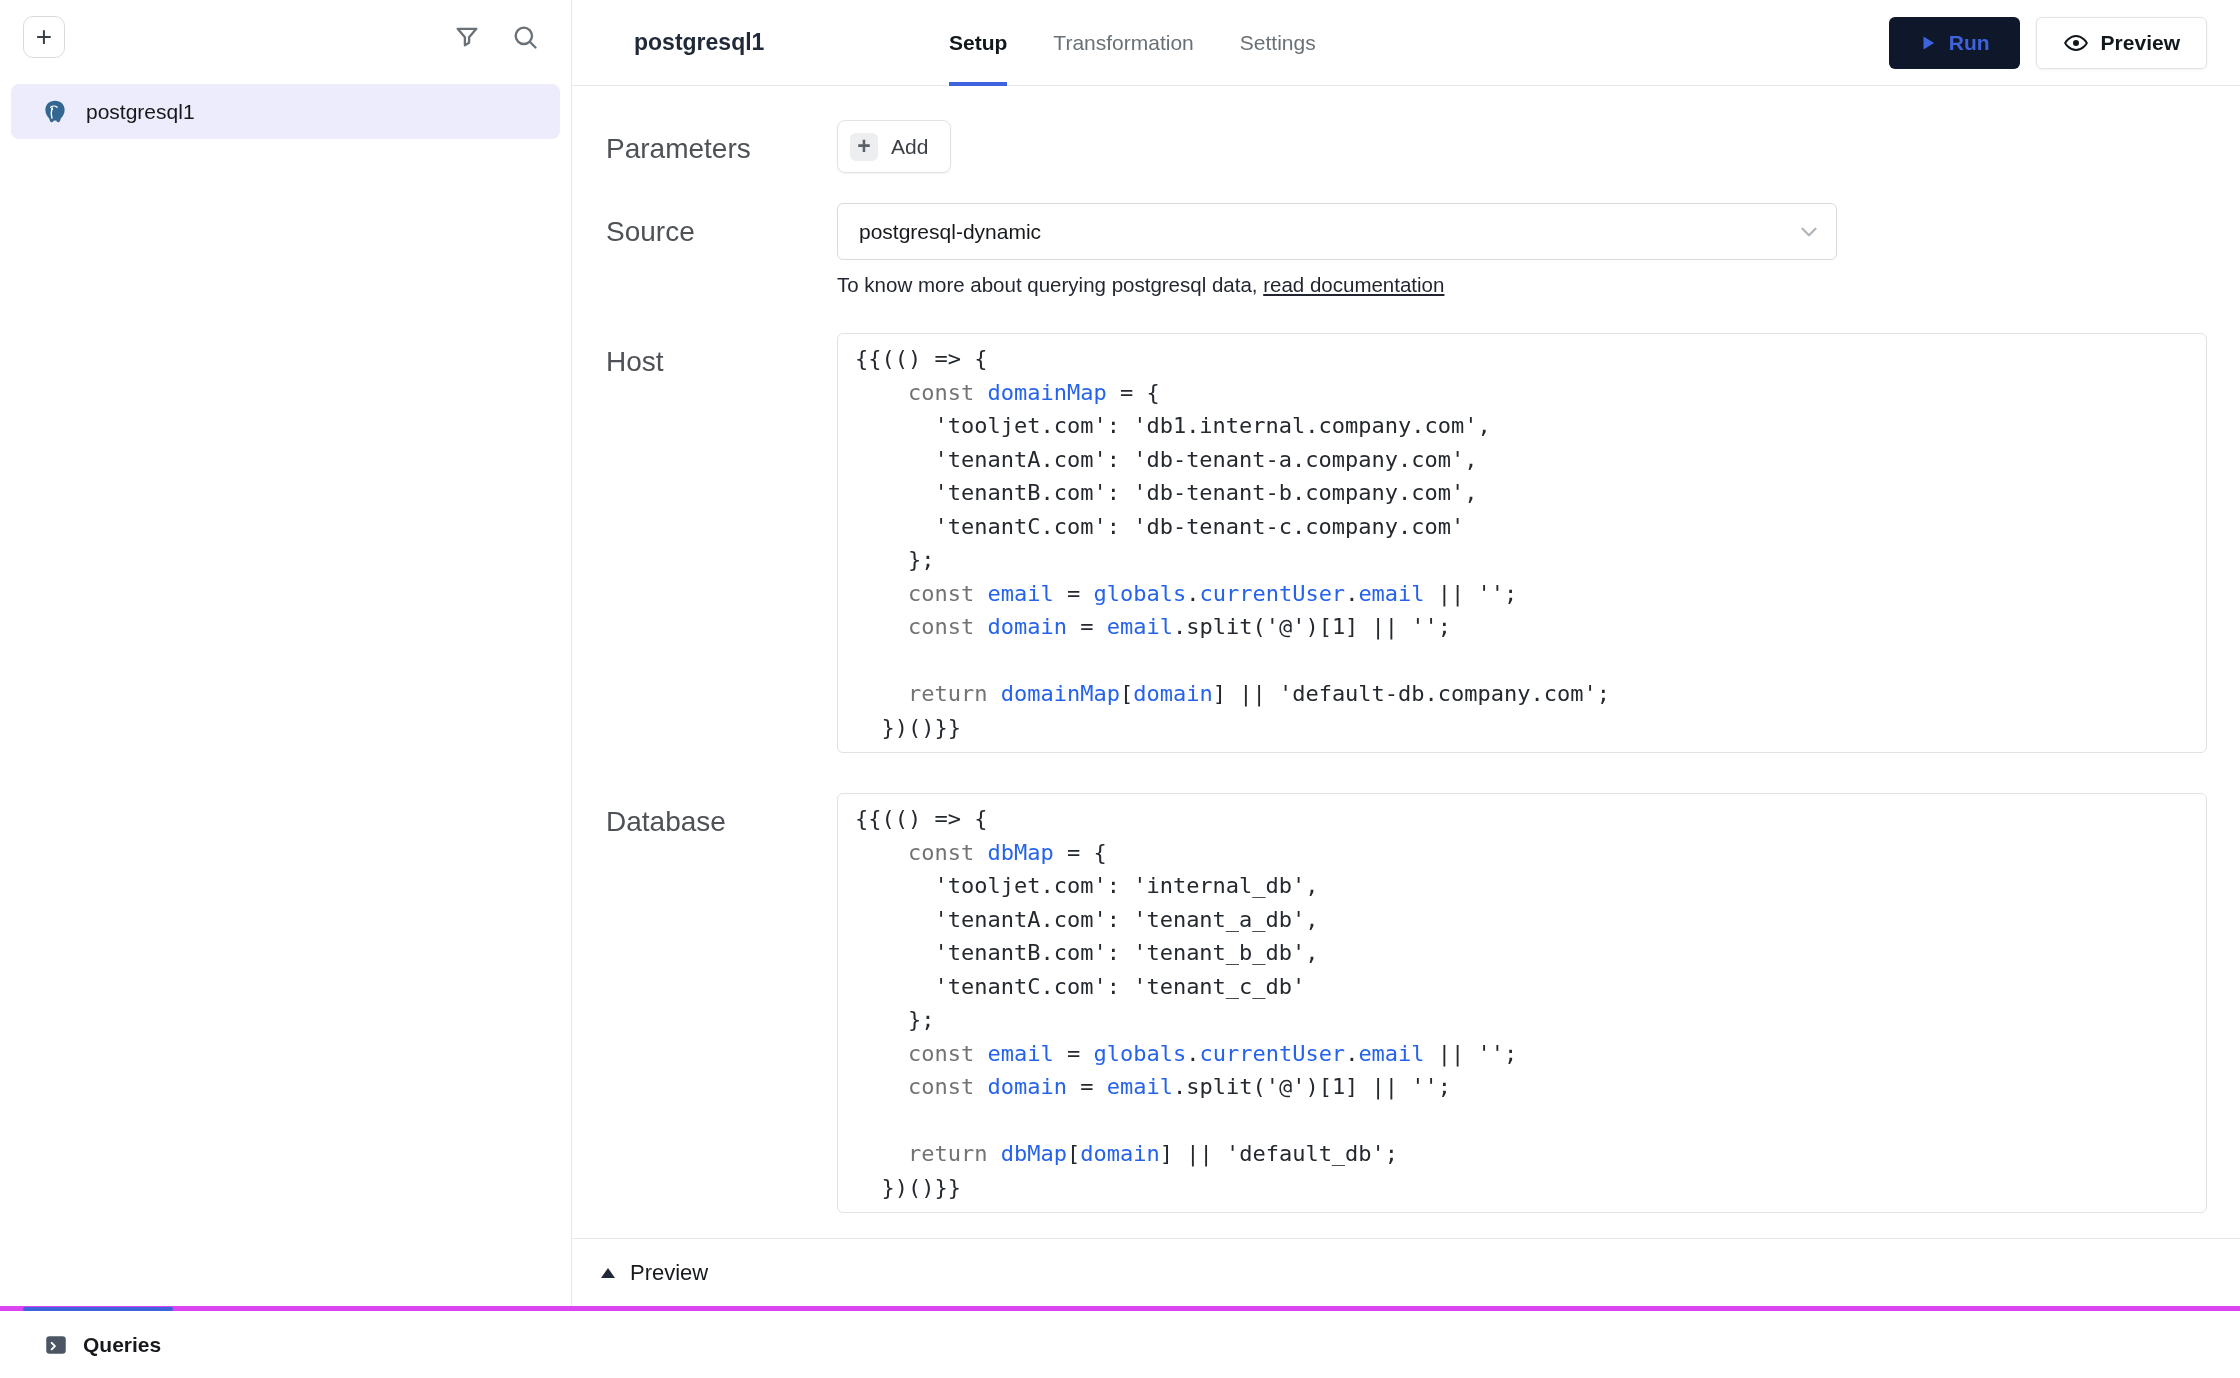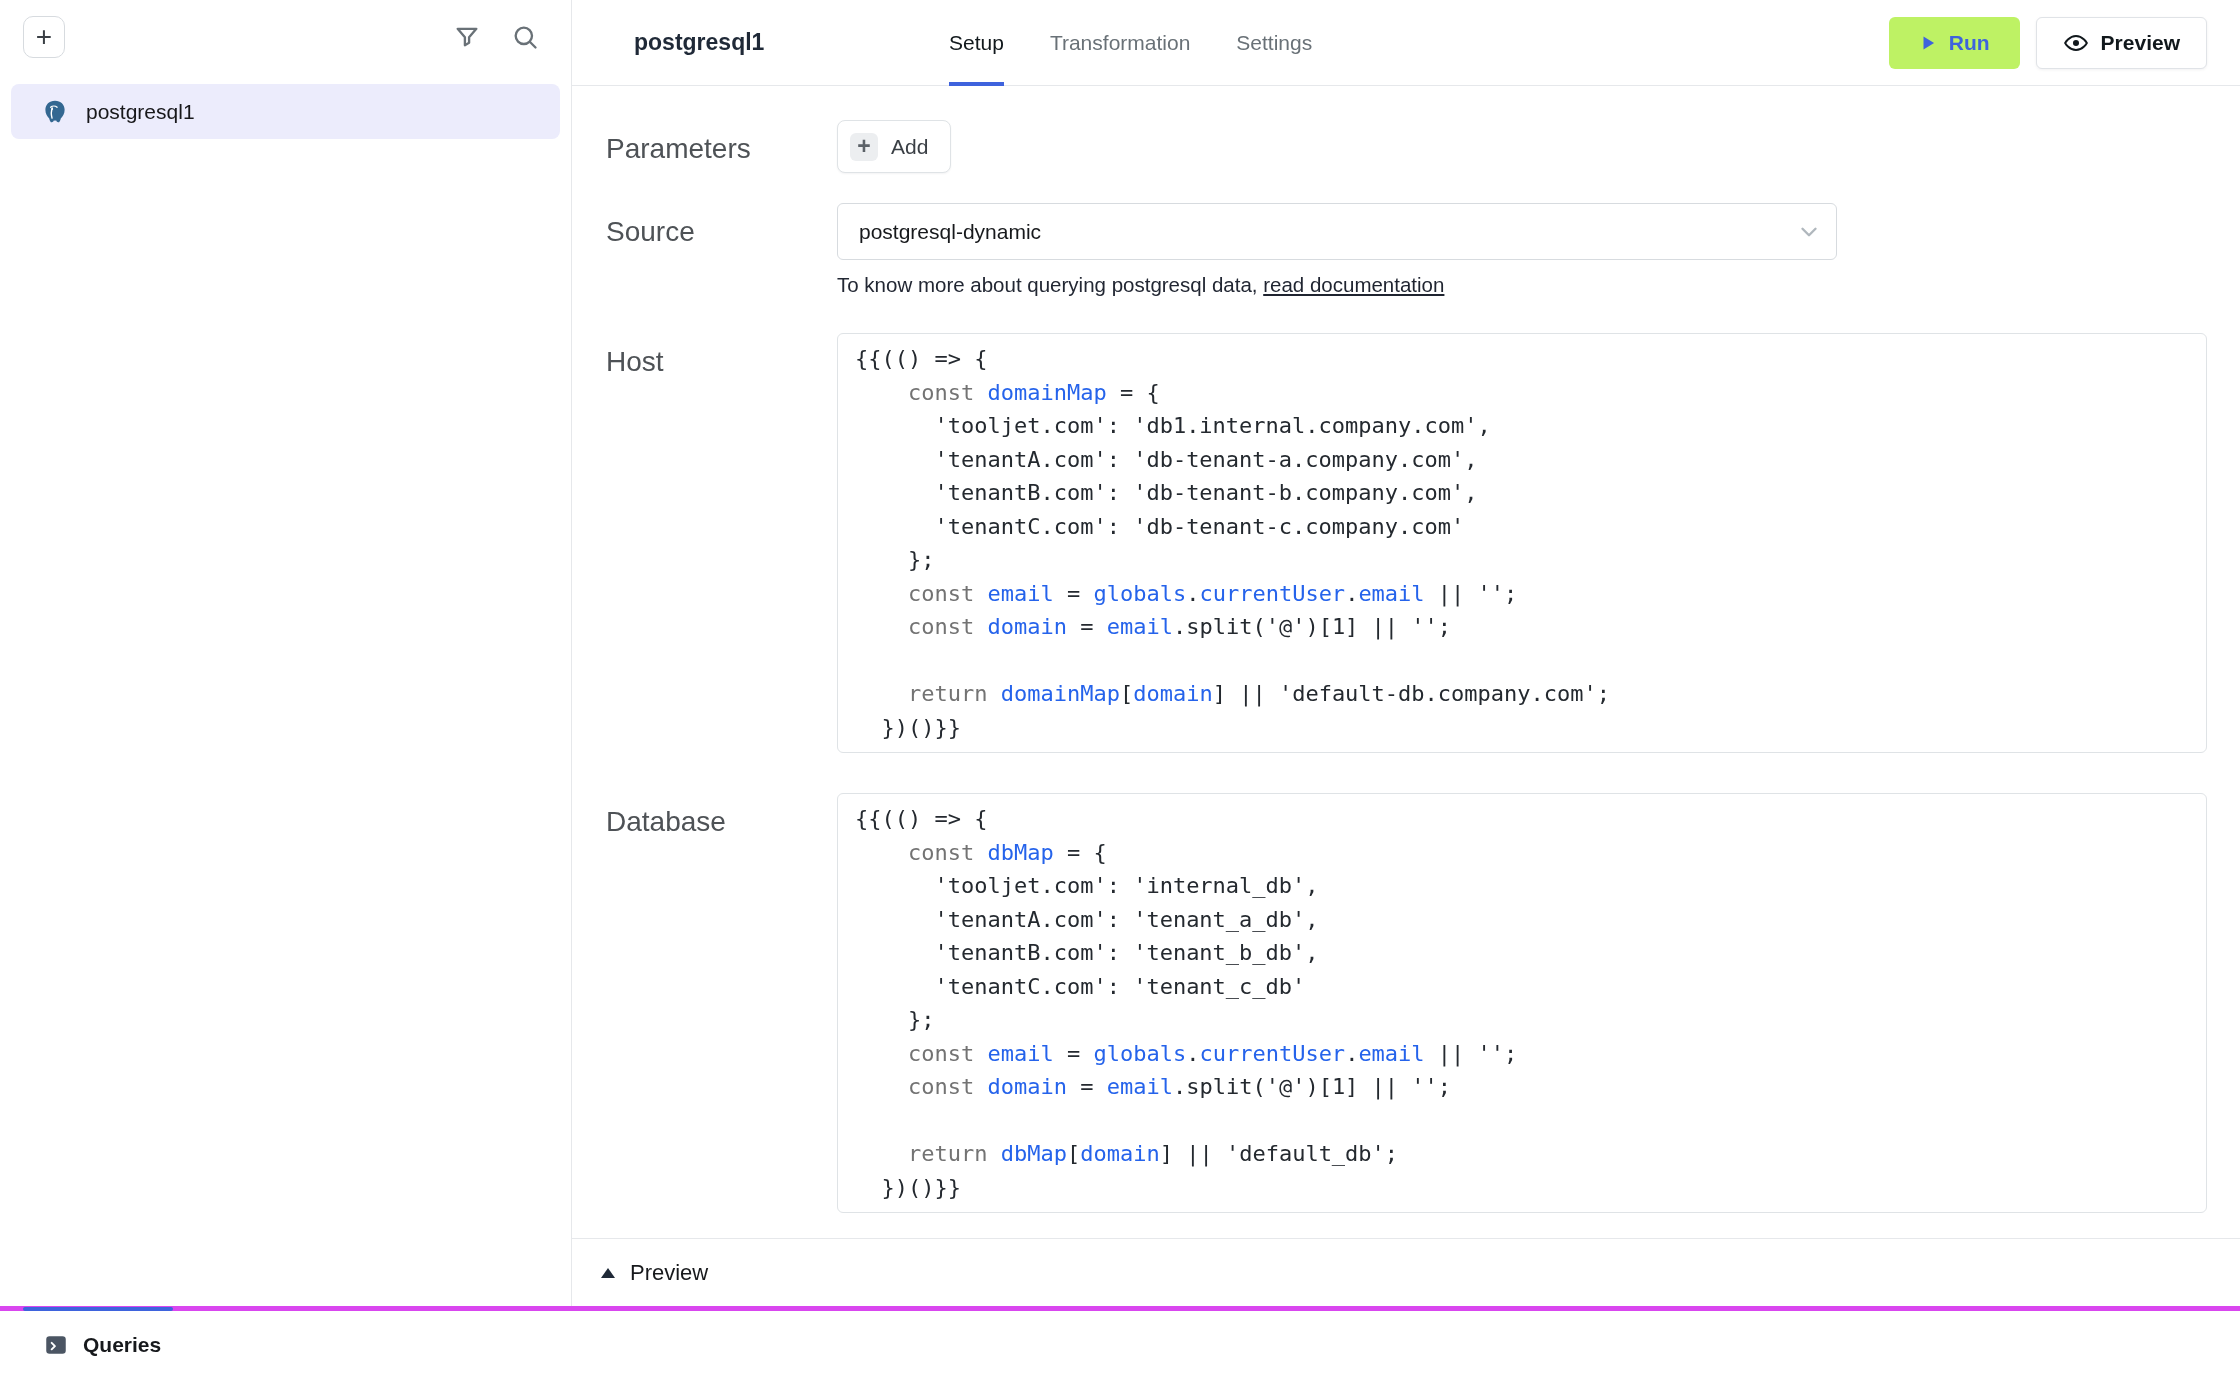--- a/index.html
+++ b/index.html
@@ -24,23 +24,23 @@
   .query-item .q-label { font-size:21px; font-weight:500; color:#18181b; }
 
   
   .main { flex:1; display:flex; flex-direction:column; background:#fff; min-width:0; }
   .main-header { position:relative; height:86px; flex:0 0 86px; border-bottom:1px solid #e6e8eb;
     display:flex; align-items:center; padding:0 33px 0 62px; }
   .query-title { font-size:23px; font-weight:600; color:#1f2937; cursor:text; }
   .tabs { position:absolute; left:377px; top:0; bottom:0; display:flex; gap:46px; }
   .tab { display:flex; align-items:center; height:86px; padding-top:3px; border-bottom:4px solid transparent;
     font-size:21px; font-weight:500; color:#697177; cursor:pointer; }
-  .tab.active { color:#11181c; font-weight:400; border-bottom-color:#3e63dd; }
+  .tab.active { color:#11181c; font-weight:700; border-bottom-color:#3e63dd; }
   .header-actions { margin-left:auto; display:flex; gap:16px; }
-  .run-btn { height:52px; padding:0 30px; background:#bef264; border:none; border-radius:6px;
+  .run-btn { height:52px; padding:0 30px; background:#0f172a; border:none; border-radius:6px;
     color:#3e63dd; font-size:21px; font-weight:600; display:flex; align-items:center; gap:12px; cursor:pointer; font-family:inherit; }
   .preview-btn { height:52px; padding:0 26px; background:#fff; border:1px solid #e0e3e7; border-radius:6px;
     color:#11181c; font-size:21px; font-weight:600; display:flex; align-items:center; gap:12px; cursor:pointer;
     box-shadow:0 1px 3px rgba(16,24,40,.06); font-family:inherit; }
 
   
   .form { padding:34px 33px 0 34px; }
   .form-row { display:grid; grid-template-columns:231px 1fr; align-items:start; }
   .row-1 { margin-bottom:30px; }
   .row-2 { margin-bottom:36px; }

